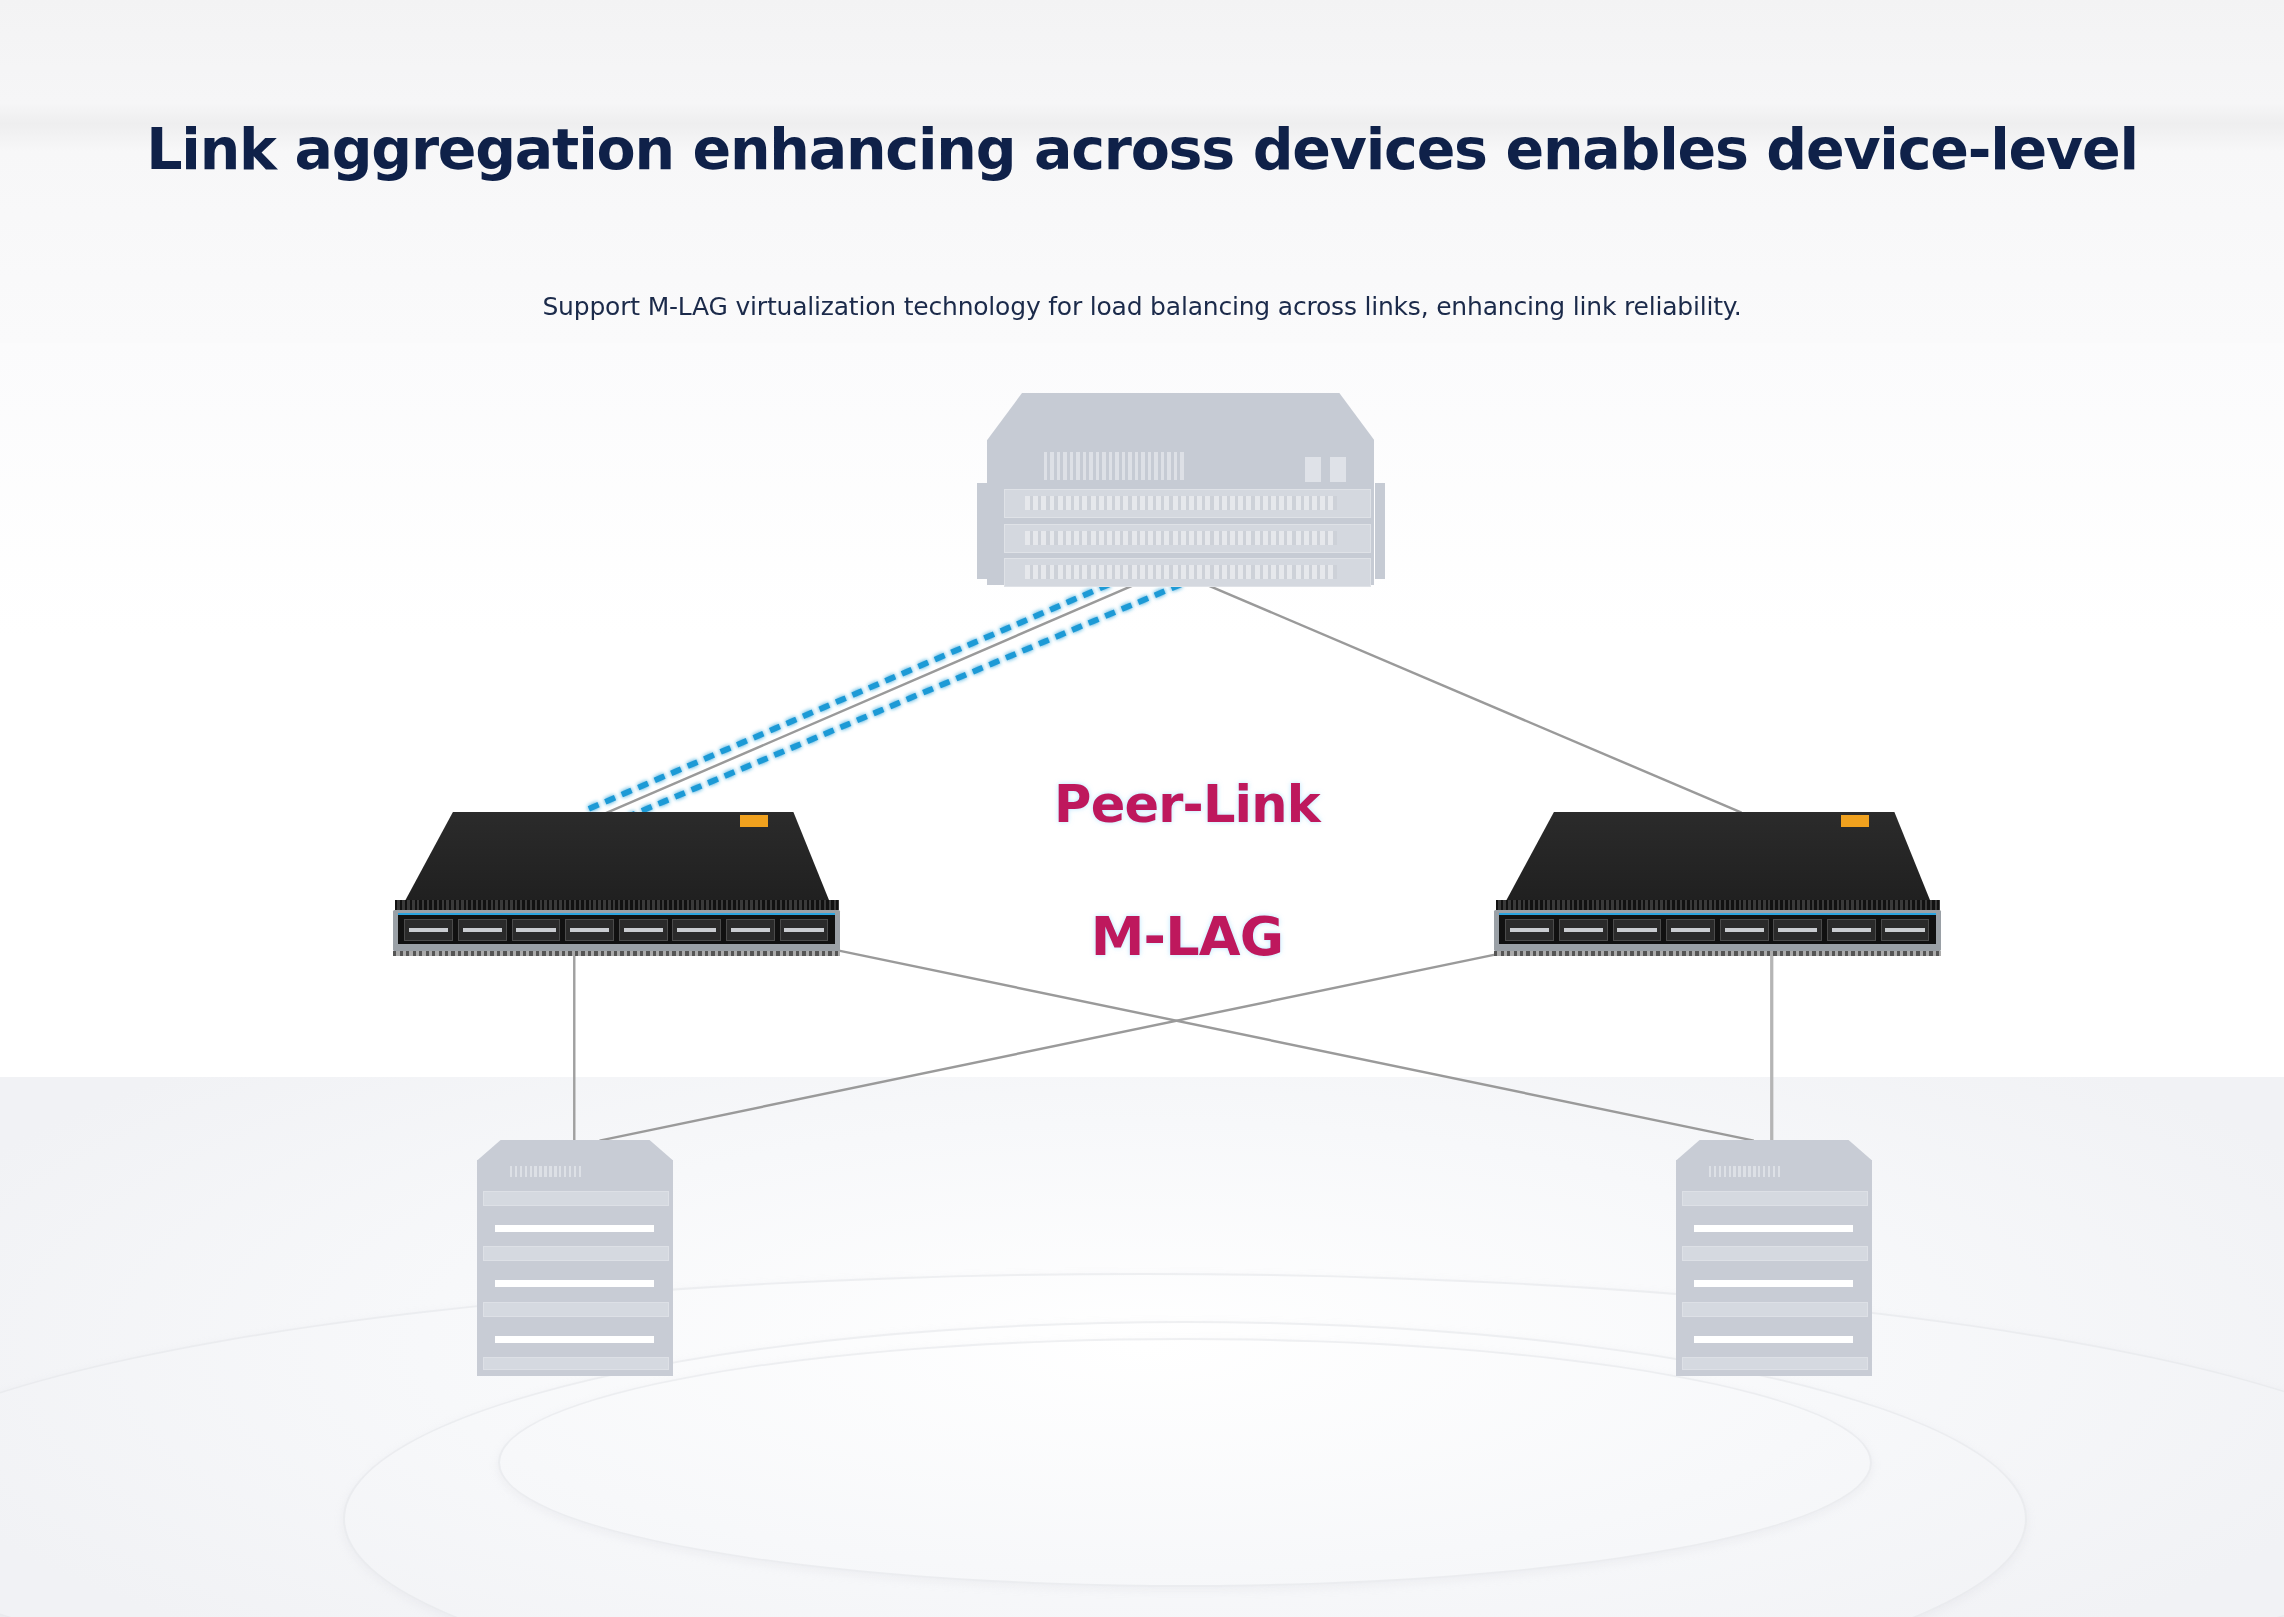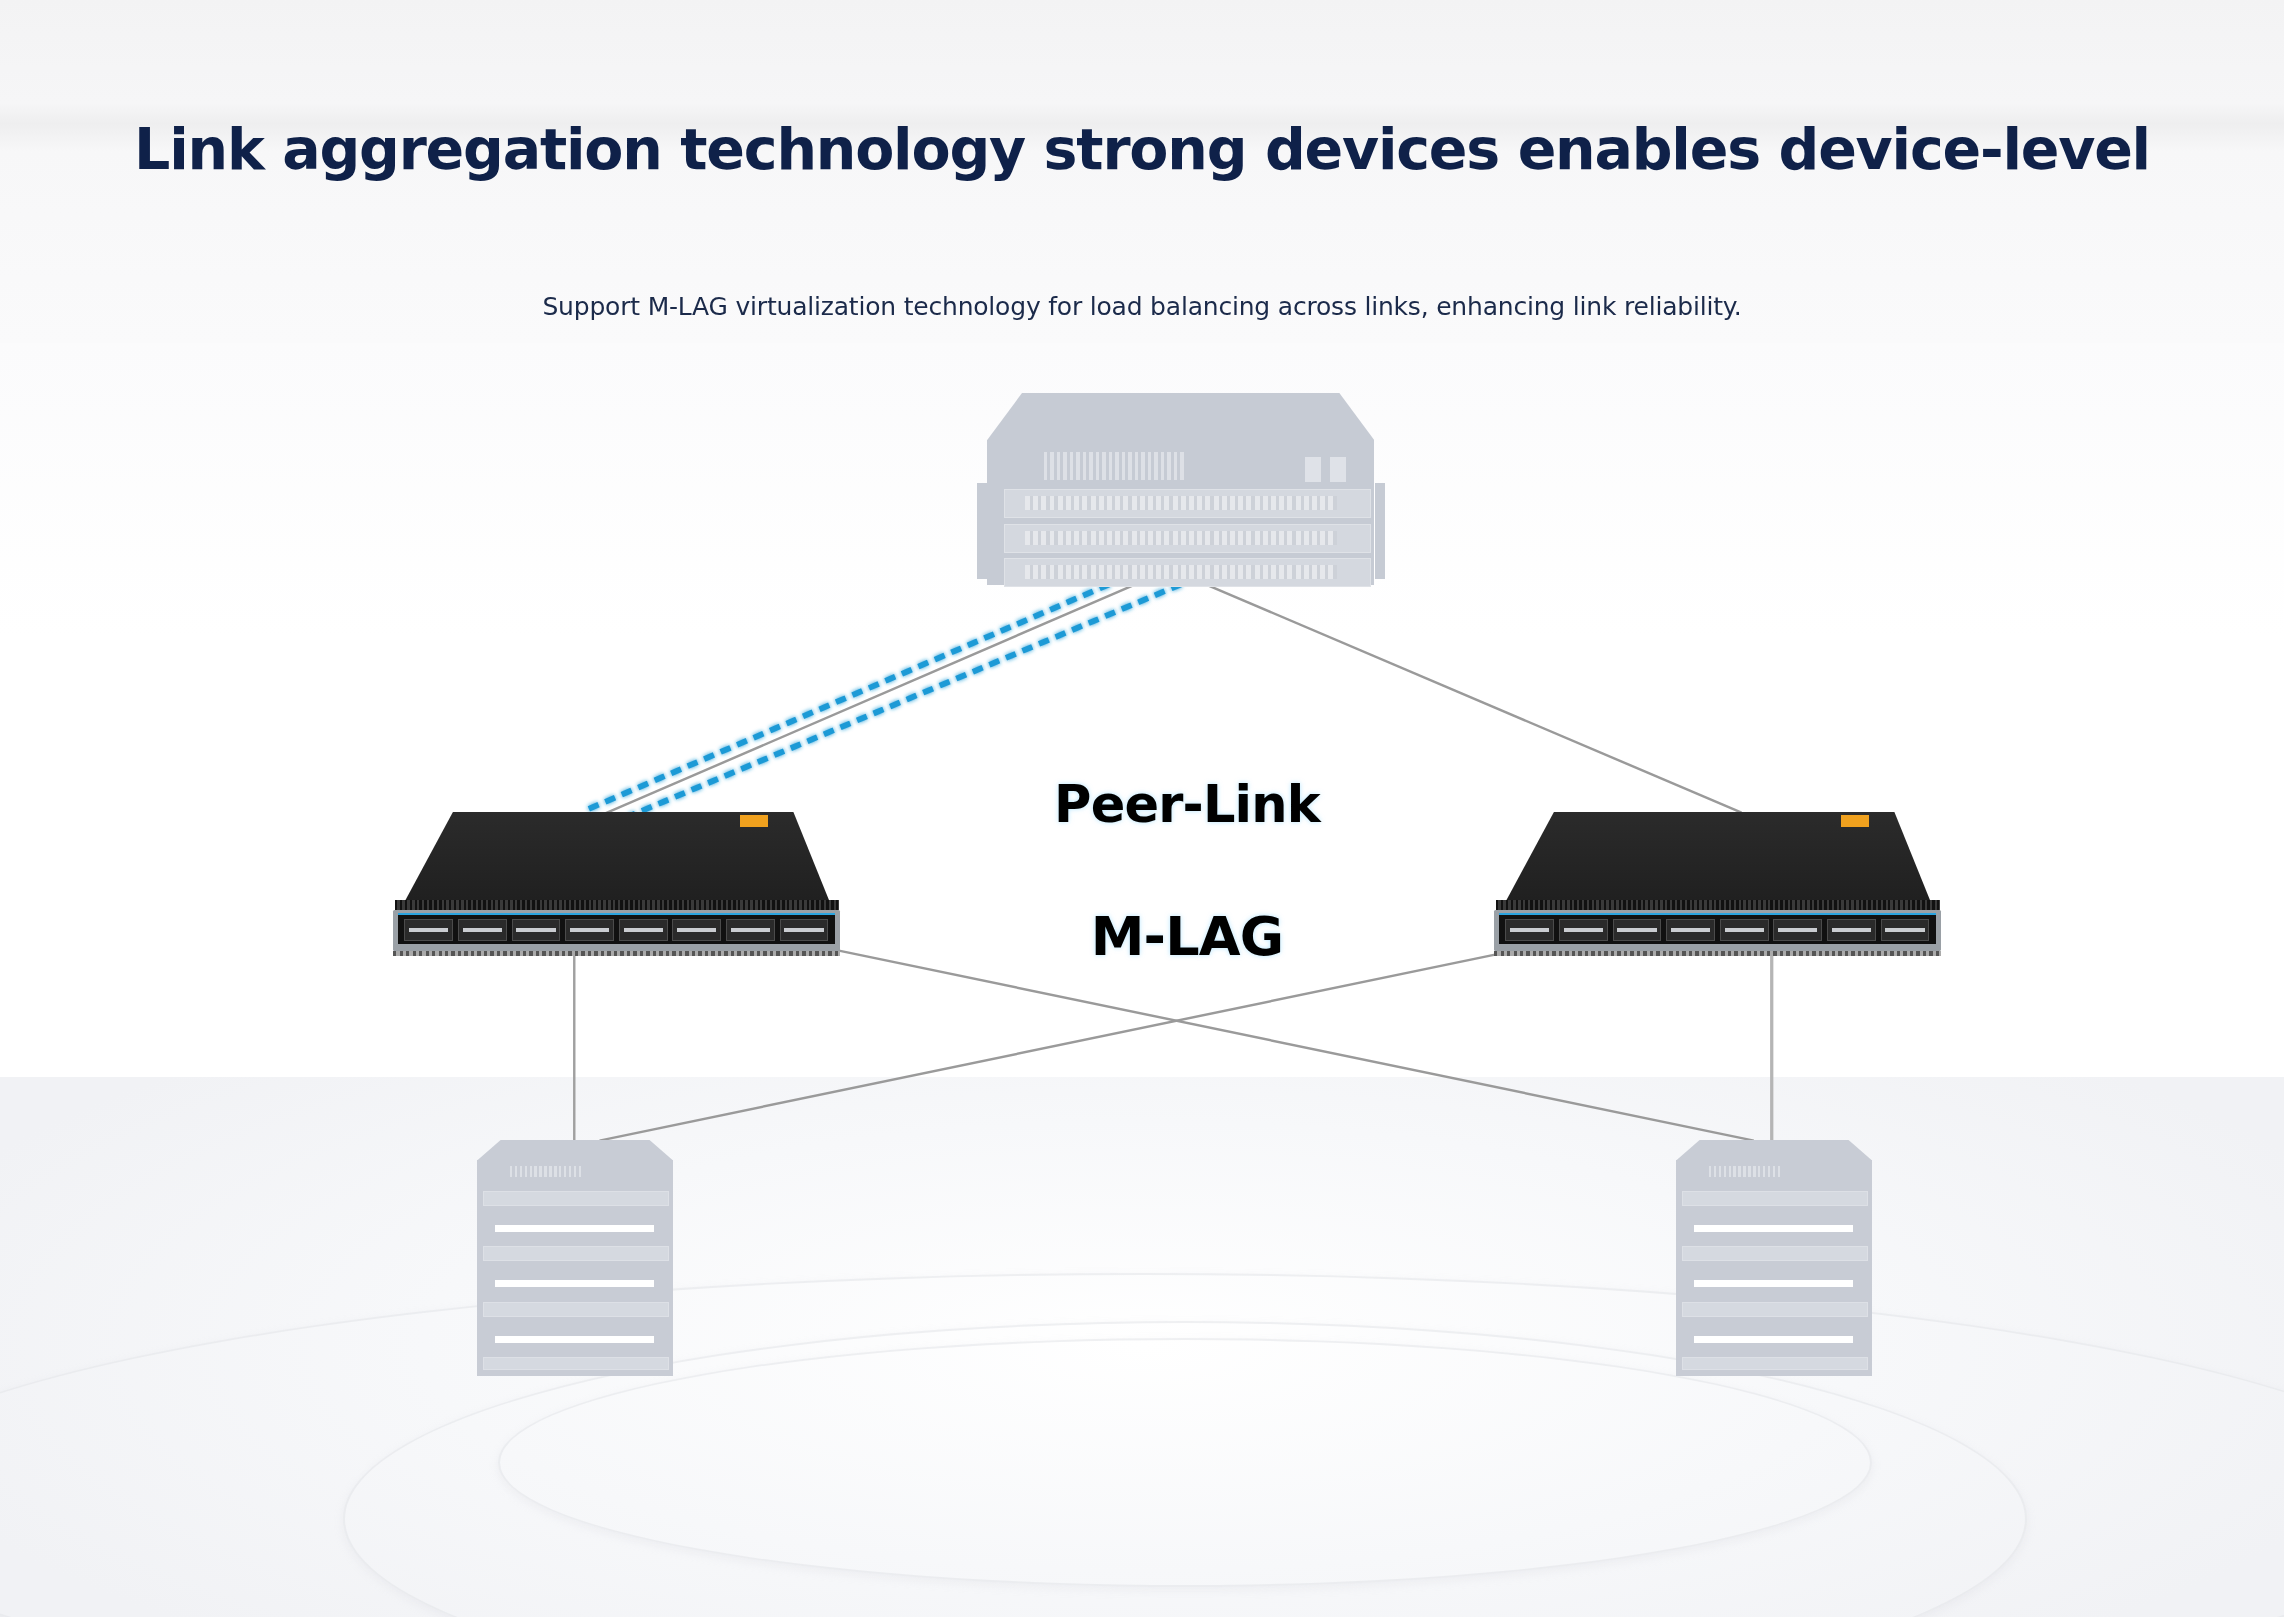--- a/index.html
+++ b/index.html
@@ -26,21 +26,21 @@
     color: #0f2149; font-family: "DejaVu Sans", sans-serif; font-weight: bold;
     font-size: 57px; line-height: 73px; letter-spacing: -1.2px; margin: 0;
   }
   .subline {
     position: absolute; left: 0; top: 292px; width: 2284px; text-align: center;
     color: #1b2a4a; font-family: "DejaVu Sans", sans-serif; font-size: 25px;
     letter-spacing: -0.2px; margin: 0;
   }
   svg.diagram { position: absolute; left: 0; top: 0; }
   .link-label {
-    position: absolute; color: #000000; font-family: "DejaVu Sans", sans-serif;
+    position: absolute; color: #be185d; font-family: "DejaVu Sans", sans-serif;
     font-weight: bold; text-align: center; letter-spacing: -0.8px;
     text-shadow: 0 0 4.9px rgba(120,210,255,0.55);
   }
   .peer-label { left: 1024px; top: 775px; width: 326px; font-size: 51px; }
   .mlag-label { left: 1024px; top: 905px; width: 326px; font-size: 54px; }
 
   
   .sw {
     position: absolute; width: 447px; height: 144px;
   }
@@ -121,21 +121,21 @@
 </head>
 <body>
 
 <div class="bg-top"></div>
 <div class="bg-mid"></div>
 <div class="ring" style="left:-163px; top:1273px; width:2610px; height:457px;"></div>
 <div class="ring" style="left:343px; top:1321px; width:1680px; height:392px;"></div>
 <div class="ring" style="left:498px; top:1338px; width:1370px; height:245px;"></div>
 
 <h1 class="headline">
-  <span>Link aggregation technology strong devices enables device-level</span><br>
+  <span>Link aggregation enhancing across devices enables device-level</span><br>
 </h1>
 <p class="subline">Support M-LAG virtualization technology for load balancing across links, enhancing link reliability.</p>
 
 <svg class="diagram" width="2284" height="1618" viewBox="0 0 2800 1983">
   <defs>
     <filter id="glow" x="-20%" y="-20%" width="140%" height="140%">
       <feGaussianBlur stdDeviation="2.5" result="b"></feGaussianBlur>
       <feMerge>
           <feMergeNode in="b"></feMergeNode>
           <feMergeNode in="SourceGraphic"></feMergeNode>

